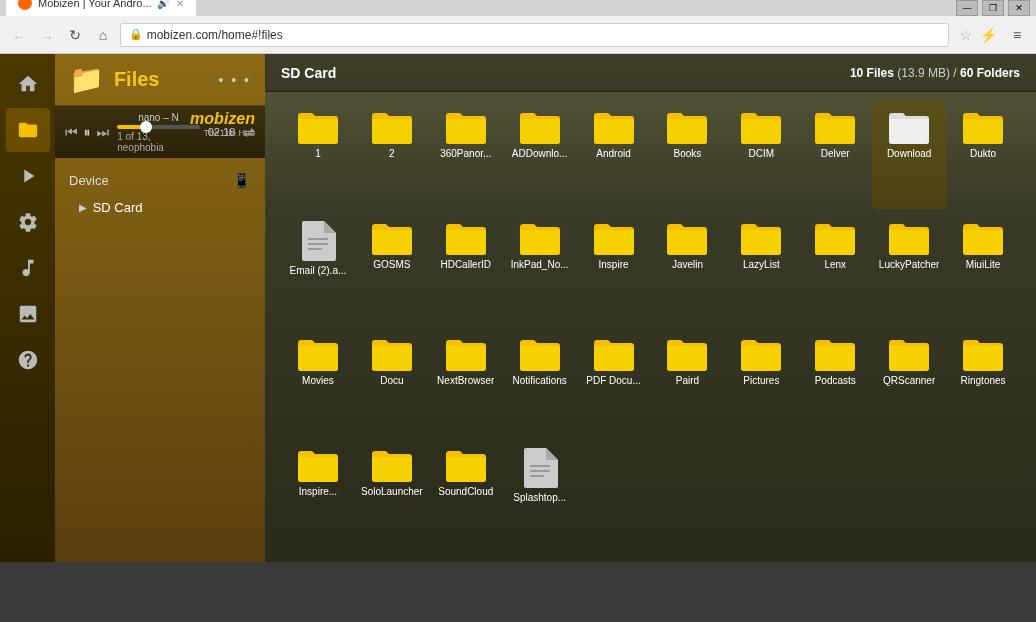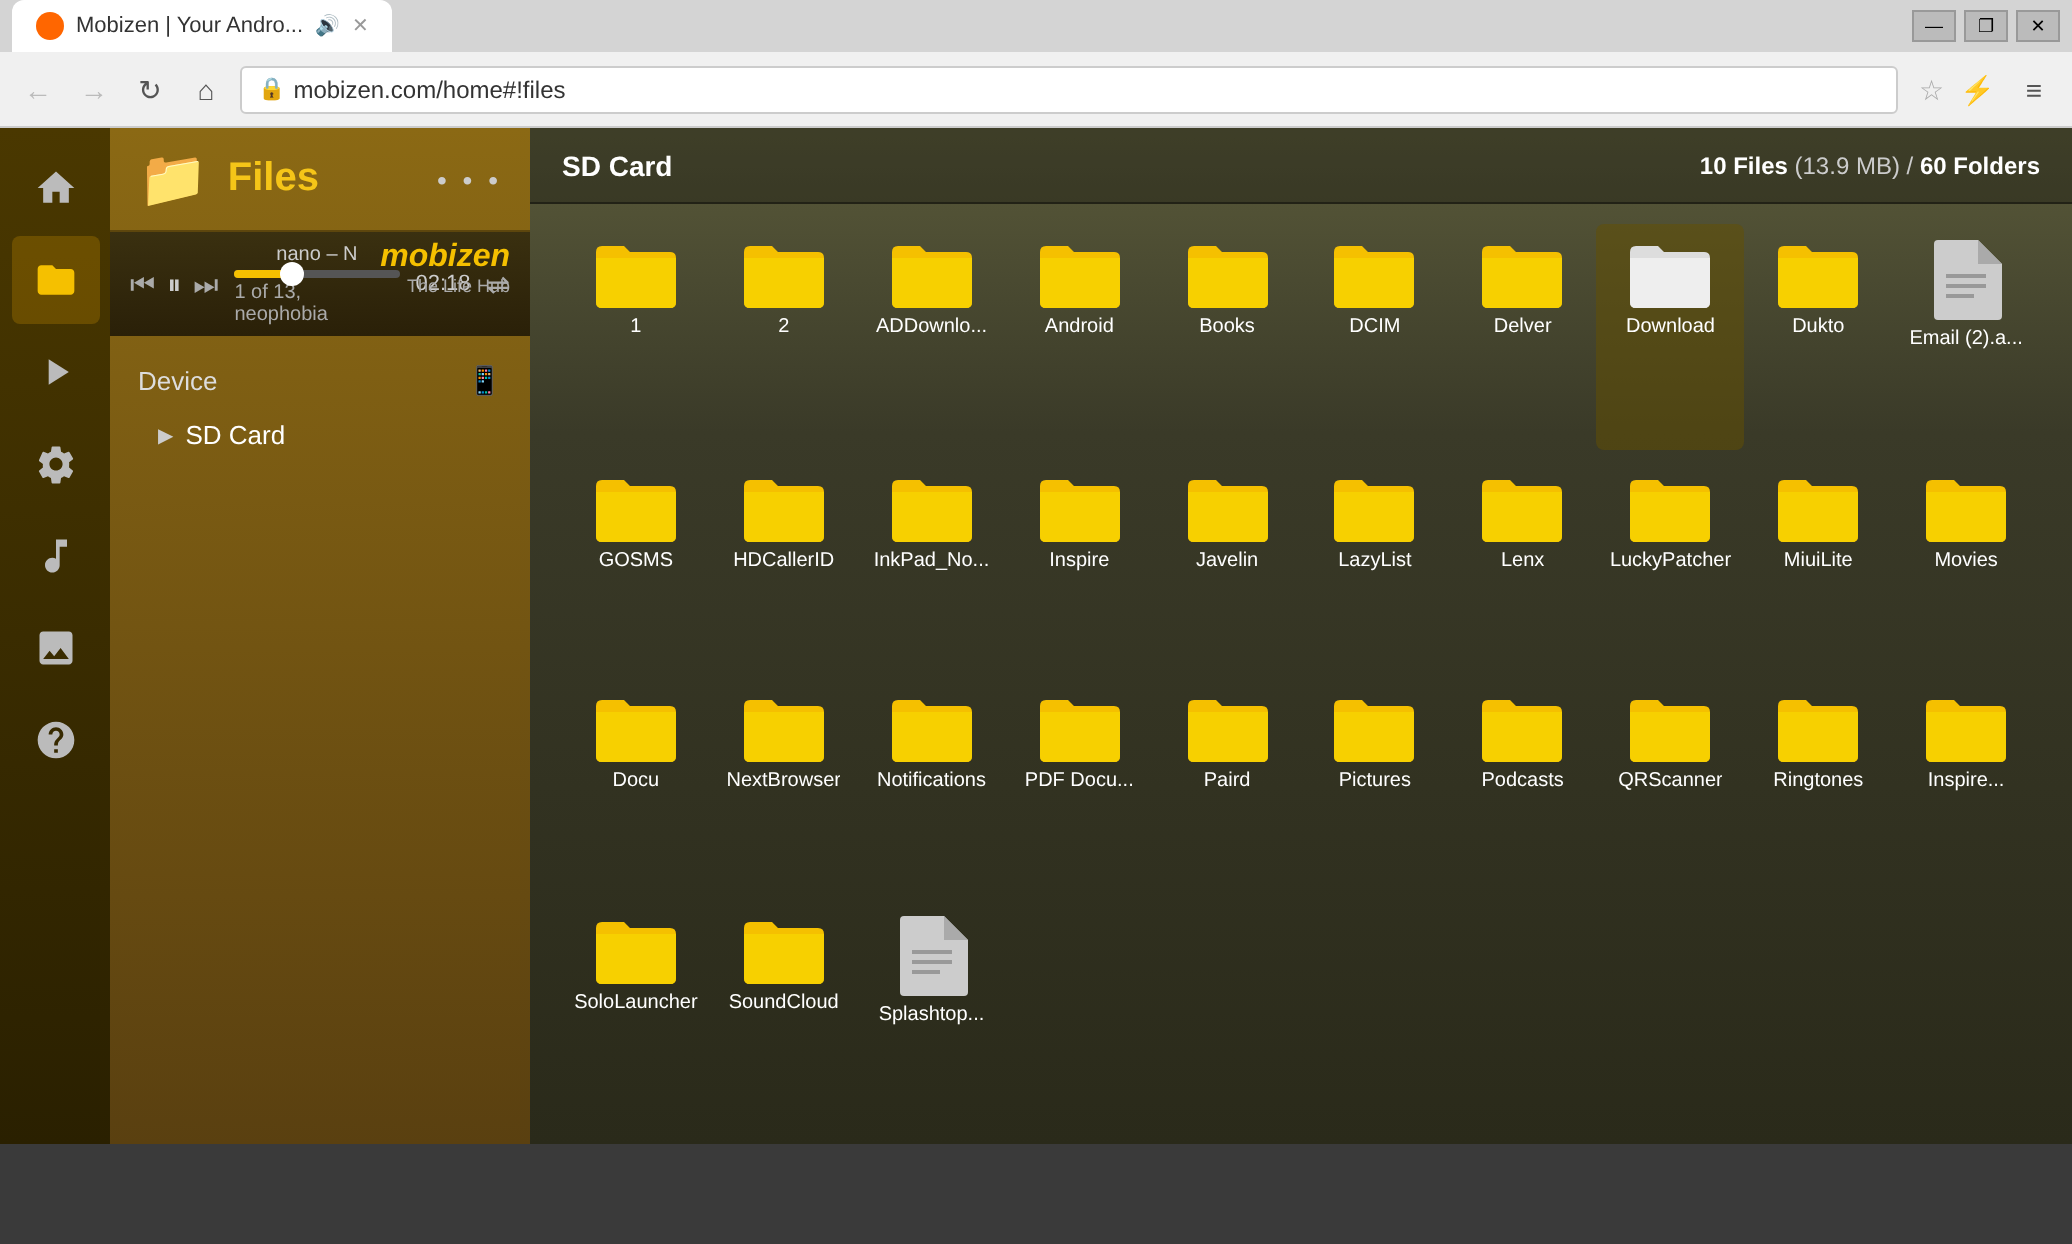--- a/index.html
+++ b/index.html
@@ -73,21 +73,21 @@
     .folder-item { display: flex; flex-direction: column; align-items: center; padding: 8px 4px; cursor: pointer; border-radius: 4px; }
     .folder-item.selected { background: rgba(100,80,0,0.5); }
     .folder-name { font-size: 10px; color: #fff; text-align: center; margin-top: 4px; max-width: 70px; overflow: hidden; white-space: nowrap; text-overflow: ellipsis; }
 
     
     .folder-grid::-webkit-scrollbar { width: 6px; }
     .folder-grid::-webkit-scrollbar-track { background: rgba(0,0,0,0.2); }
     .folder-grid::-webkit-scrollbar-thumb { background: rgba(255,255,255,0.2); border-radius: 3px; }
 
     
-    .title-row { background: #d4d4d4; height: 26px; display: flex; align-items: center; padding: 0 6px; }
+    .title-row { background: #d4d4d4; height: 16px; display: flex; align-items: center; padding: 0 6px; }
     .win-control { width: 22px; height: 16px; background: #bbb; border: 1px solid #999; display: flex; align-items: center; justify-content: center; font-size: 9px; cursor: pointer; margin-left: 2px; }
   </style>
 </head>
 <body>
 
 <div class="title-row">
   <div class="tab-area">
     <div class="tab">
       <div class="tab-icon"></div>
       <span class="tab-label">Mobizen | Your Andro...</span>
@@ -223,20 +223,27 @@
       <path d="M0 6 Q0 3 3 3 L14 3 L17 6 L37 6 Q40 6 40 9 L40 31 Q40 34 37 34 L3 34 Q0 34 0 31 Z" fill="#f5c000"></path>
       <path d="M0 9 L40 9 L40 31 Q40 34 37 34 L3 34 Q0 34 0 31 Z" fill="#f7d000"></path>
     </svg>
           <span class="folder-name">2</span>
         </div>
         <div class="folder-item">
           <svg width="40" height="34" viewBox="0 0 40 34">
       <path d="M0 6 Q0 3 3 3 L14 3 L17 6 L37 6 Q40 6 40 9 L40 31 Q40 34 37 34 L3 34 Q0 34 0 31 Z" fill="#f5c000"></path>
       <path d="M0 9 L40 9 L40 31 Q40 34 37 34 L3 34 Q0 34 0 31 Z" fill="#f7d000"></path>
     </svg>
+          <span class="folder-name">360Panor...</span>
+        </div>
+        <div class="folder-item">
+          <svg width="40" height="34" viewBox="0 0 40 34">
+      <path d="M0 6 Q0 3 3 3 L14 3 L17 6 L37 6 Q40 6 40 9 L40 31 Q40 34 37 34 L3 34 Q0 34 0 31 Z" fill="#f5c000"></path>
+      <path d="M0 9 L40 9 L40 31 Q40 34 37 34 L3 34 Q0 34 0 31 Z" fill="#f7d000"></path>
+    </svg>
           <span class="folder-name">ADDownlo...</span>
         </div>
         <div class="folder-item">
           <svg width="40" height="34" viewBox="0 0 40 34">
       <path d="M0 6 Q0 3 3 3 L14 3 L17 6 L37 6 Q40 6 40 9 L40 31 Q40 34 37 34 L3 34 Q0 34 0 31 Z" fill="#f5c000"></path>
       <path d="M0 9 L40 9 L40 31 Q40 34 37 34 L3 34 Q0 34 0 31 Z" fill="#f7d000"></path>
     </svg>
           <span class="folder-name">Android</span>
         </div>
         <div class="folder-item">

